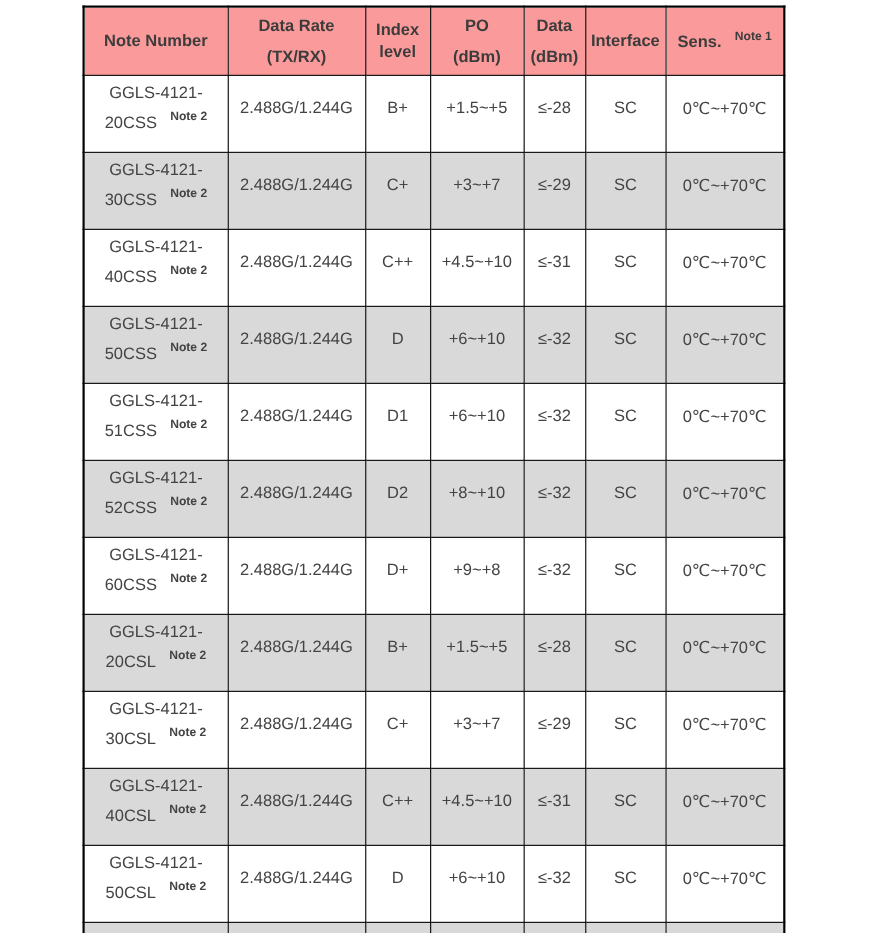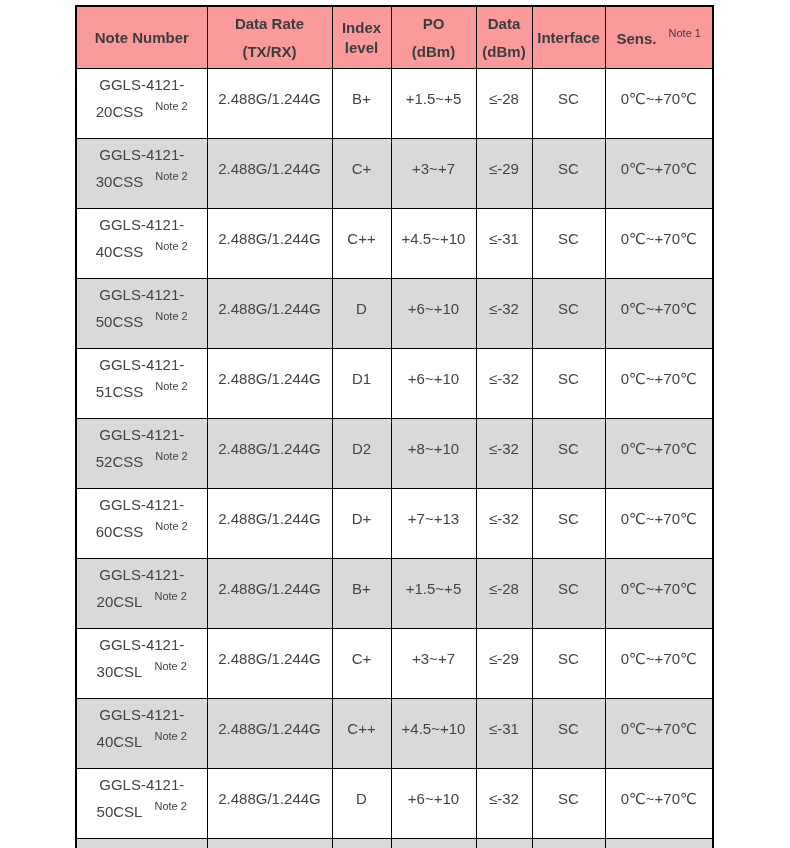--- a/index.html
+++ b/index.html
@@ -51,21 +51,21 @@
     font-size:15px;
     color:var(--text-color);
     height:55px;
     padding:2px 2px 12px 2px;
     background:var(--row-bg);
   }
   tbody tr.alt td{background:var(--row-alt-bg);}
   .part-line{display:block;line-height:22px;white-space:nowrap;}
   sup.note{
     font-size:11px;
-    font-weight:normal;
+    font-weight:bold;
     position:relative;
     top:-1px;
     vertical-align:super;
     margin-left:12px;
     white-space:nowrap;
   }
 </style>
 </head>
 <body>
 
@@ -182,21 +182,21 @@
     <td>SC</td>
     <td>0℃~+70℃</td>
   </tr>
         <tr>
     <td>
       <span class="part-line">GGLS-4121-</span>
       <span class="part-line"><span>60CSS</span><sup class="note">Note 2</sup></span>
     </td>
     <td>2.488G/1.244G</td>
     <td>D+</td>
-    <td>+7~+13</td>
+    <td>+9~+8</td>
     <td>≤-32</td>
     <td>SC</td>
     <td>0℃~+70℃</td>
   </tr>
         <tr class="alt">
     <td>
       <span class="part-line">GGLS-4121-</span>
       <span class="part-line"><span>20CSL</span><sup class="note">Note 2</sup></span>
     </td>
     <td>2.488G/1.244G</td>

